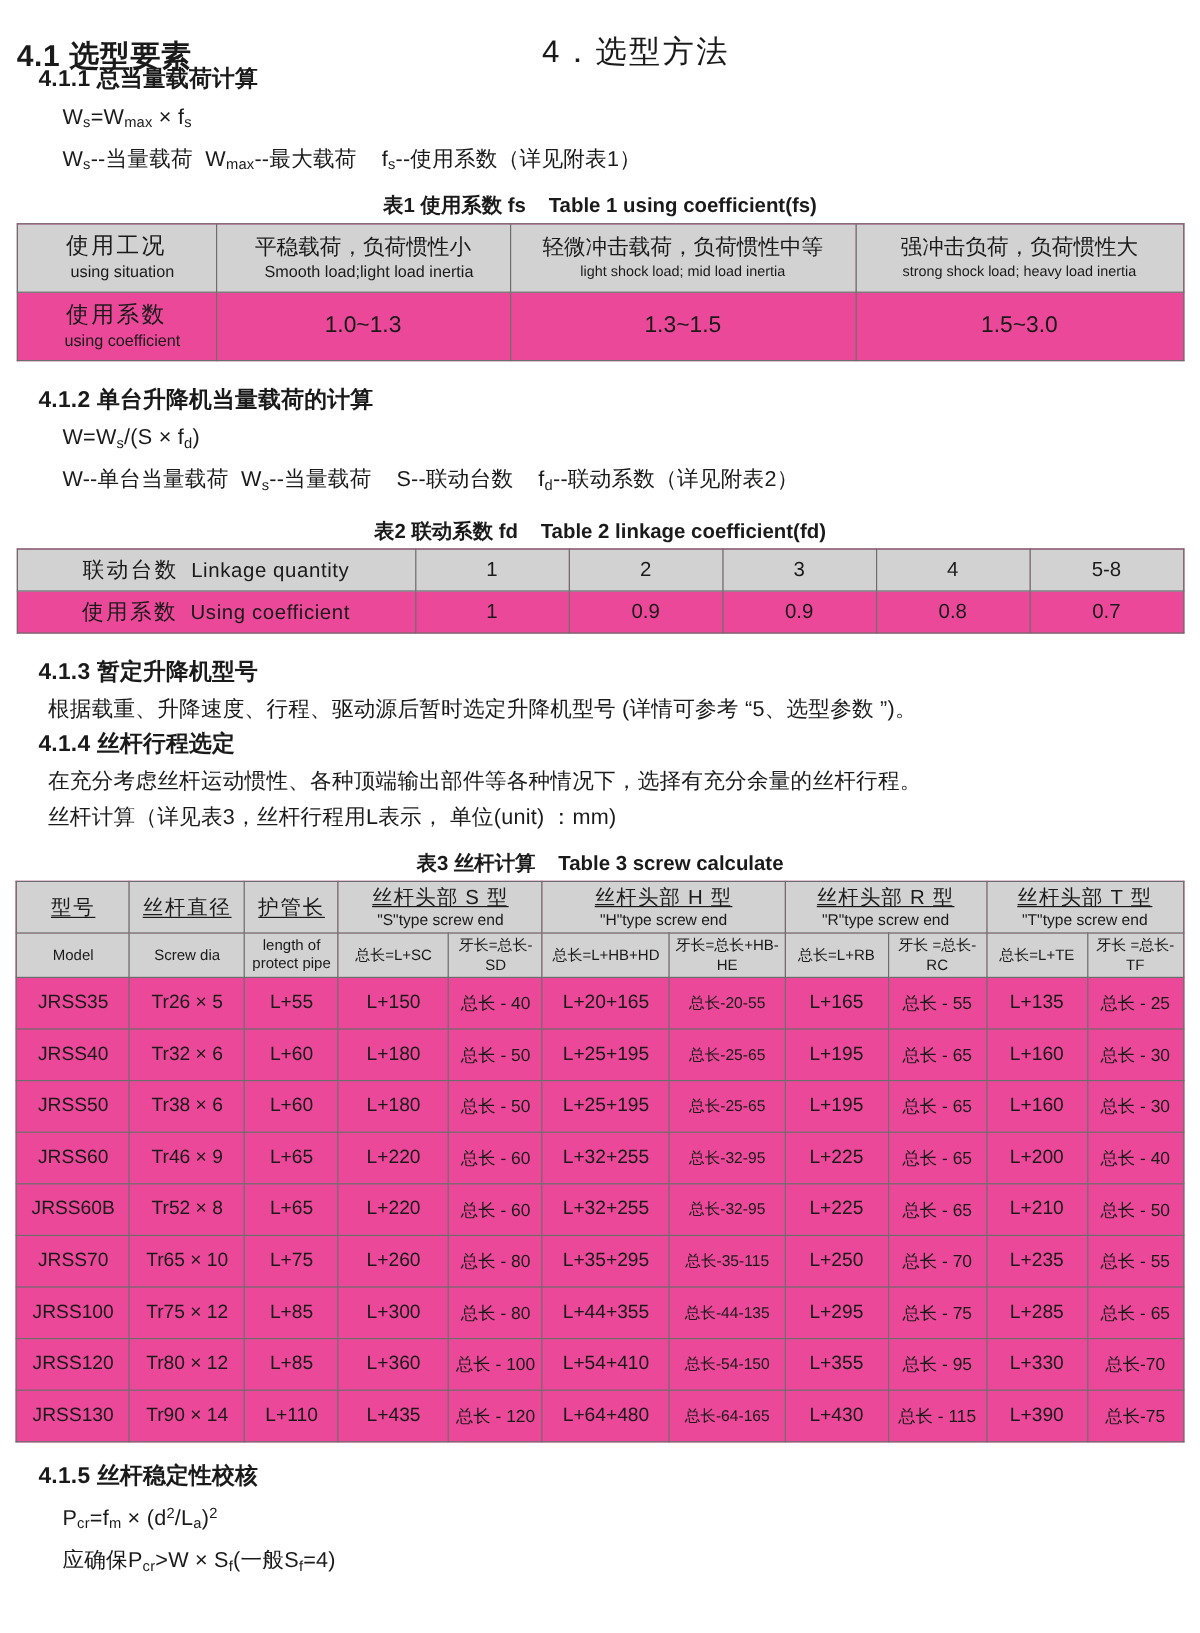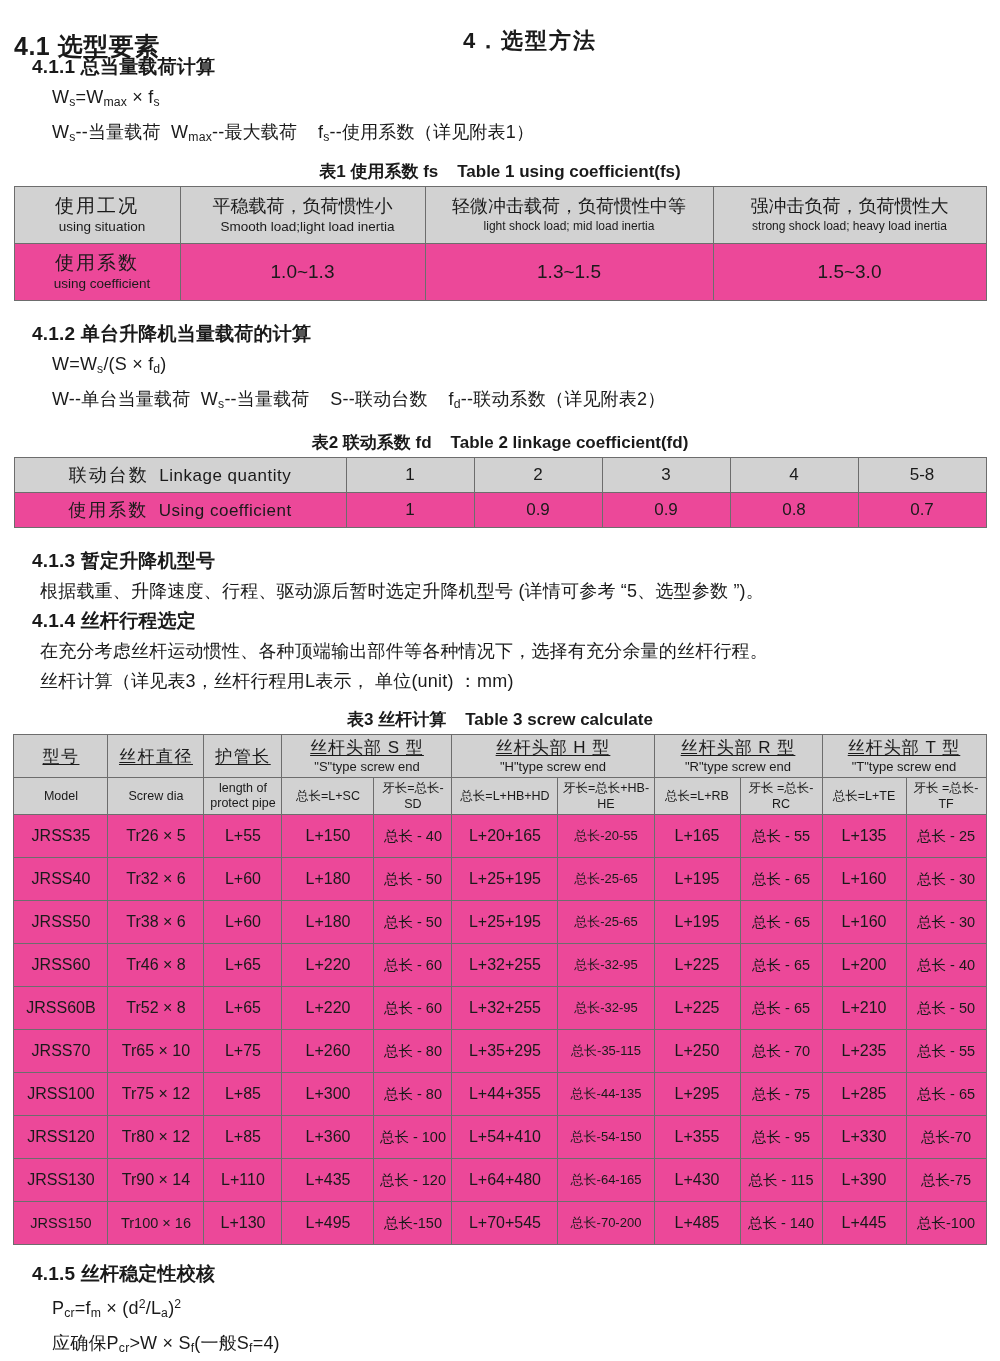--- a/index.html
+++ b/index.html
@@ -26,22 +26,22 @@
     position: absolute;
     left: 14px; top: 30px;
     font-size: 25px;
     font-weight: 700;
     letter-spacing: 0.5px;
   }
   .h-main {
     position: absolute;
     left: 0; right: 0; top: 26px;
     text-align: center;
-    font-size: 22px;
-    font-weight: 700;
+    font-size: 26px;
+    font-weight: 400;
     letter-spacing: 2px;
     padding-left: 60px;
   }
 
   .sub {
     font-size: 19px;
     font-weight: 700;
     margin: 0;
     padding-left: 32px;
     line-height: 30px;
@@ -340,21 +340,21 @@
         <td class="cell-sm">总长 - 50</td>
         <td class="cell">L+25+195</td>
         <td class="cell-xs">总长-25-65</td>
         <td class="cell">L+195</td>
         <td class="cell-sm">总长 - 65</td>
         <td class="cell">L+160</td>
         <td class="cell-sm">总长 - 30</td>
       </tr>
       <tr class="rowc">
         <td class="cell">JRSS60</td>
-        <td class="cell">Tr46 × 8</td>
+        <td class="cell">Tr46 × 9</td>
         <td class="cell">L+65</td>
         <td class="cell">L+220</td>
         <td class="cell-sm">总长 - 60</td>
         <td class="cell">L+32+255</td>
         <td class="cell-xs">总长-32-95</td>
         <td class="cell">L+225</td>
         <td class="cell-sm">总长 - 65</td>
         <td class="cell">L+200</td>
         <td class="cell-sm">总长 - 40</td>
       </tr>
@@ -416,33 +416,20 @@
         <td class="cell">L+110</td>
         <td class="cell">L+435</td>
         <td class="cell-sm">总长 - 120</td>
         <td class="cell">L+64+480</td>
         <td class="cell-xs">总长-64-165</td>
         <td class="cell">L+430</td>
         <td class="cell-sm">总长 - 115</td>
         <td class="cell">L+390</td>
         <td class="cell-sm">总长-75</td>
       </tr>
-      <tr class="rowc">
-        <td class="cell-sm">JRSS150</td>
-        <td class="cell-sm">Tr100 × 16</td>
-        <td class="cell">L+130</td>
-        <td class="cell">L+495</td>
-        <td class="cell-sm">总长-150</td>
-        <td class="cell">L+70+545</td>
-        <td class="cell-xs">总长-70-200</td>
-        <td class="cell">L+485</td>
-        <td class="cell-sm">总长 - 140</td>
-        <td class="cell">L+445</td>
-        <td class="cell-sm">总长-100</td>
-      </tr>
     </tbody>
   </table>
 
   <div class="gap14"></div>
 
   <p class="sub">4.1.5 丝杆稳定性校核</p>
   <p class="line">
     <span>P</span><sub>cr</sub><span>=f</span><sub>m</sub><span> × (d</span><sup>2</sup><span>/L</span><sub>a</sub><span>)</span><sup>2</sup>
   </p>
   <p class="line">

